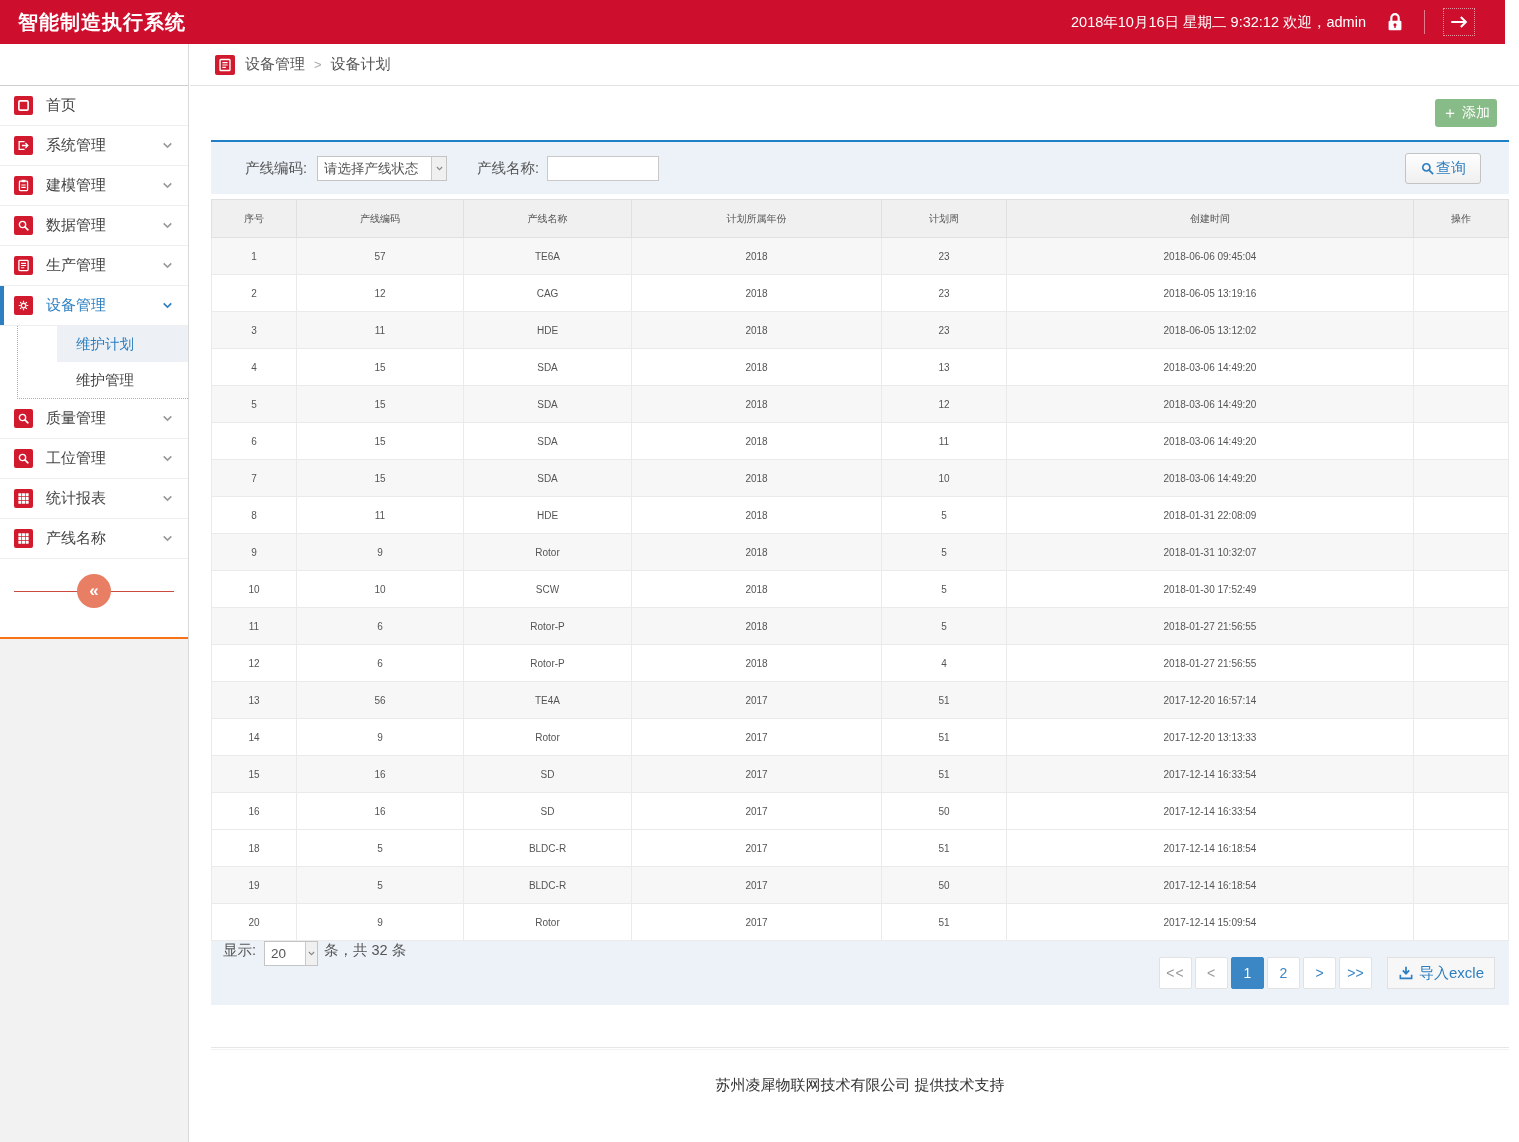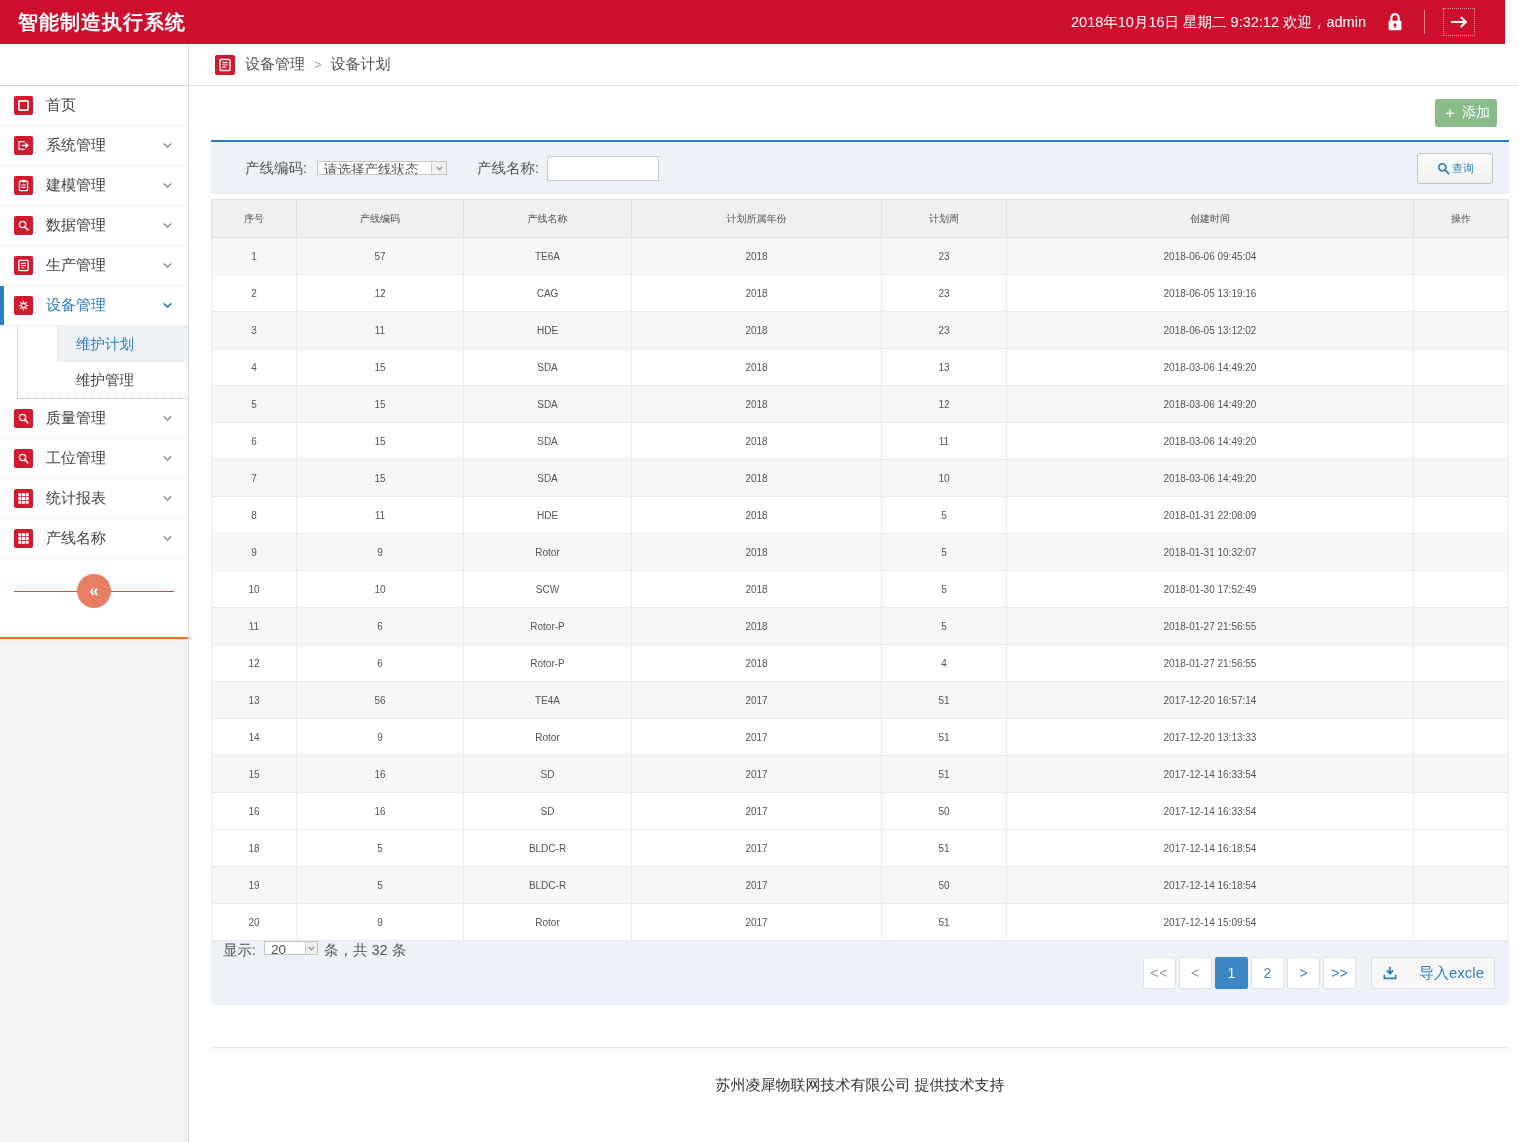--- a/index.html
+++ b/index.html
@@ -42,48 +42,48 @@
   .bc-icon .ic { width:14px; height:14px; }
   .bc-section { margin-left:10px; font-size:15px; color:#555; cursor:pointer; }
   .bc-sep { margin:0 9px; color:#aaa; font-size:13px; }
   .bc-page { font-size:15px; color:#555; }
 
   .content { padding:0 10px 0 21px; }
   .toolbar-row { height:54px; display:flex; align-items:center; justify-content:flex-end; }
   .add-btn { width:62px; height:28px; background:#87bb87; border:none; border-radius:3px; color:#fff; font-size:14px; display:flex; align-items:center; justify-content:center; gap:4px; margin-right:12px; cursor:pointer; font-family:inherit; }
   .add-plus { font-size:16px; line-height:1; }
 
-  .filter-bar { height:54px; background:#edf2f8; border-top:2px solid #2080c6; display:flex; align-items:center; padding:0 16px 0 34px; }
+  .filter-bar { height:54px; background:#edf2f8; border-top:2px solid #2080c6; display:flex; align-items:center; padding:0 28px 0 34px; }
   .fl-label { font-size:14.5px; color:#555; }
-  .select-wrap { display:flex; align-items:stretch; background:#fff; border:1px solid #c4c4c4; height:14px; }
+  .select-wrap { display:flex; align-items:stretch; background:#fff; border:1px solid #c4c4c4; height:25px; }
   .select-wrap select { appearance:none; -webkit-appearance:none; border:none; background:#fff; font-size:13.5px; color:#555; padding:0 6px; outline:none; font-family:inherit; width:100%; }
   .sel-arrow { width:17px; background:#f0f0f0; border-left:1px solid #c9c9c9; display:flex; align-items:center; justify-content:center; color:#888; }
   .sel-arrow .ic { width:9px; height:9px; }
   .w-linecode { width:130px; margin-left:10px; }
   .fl-label2 { margin-left:30px; }
   .fl-input { width:112px; height:25px; border:1px solid #c9c9c9; margin-left:8px; padding:0 5px; font-size:14px; outline:none; font-family:inherit; }
-  .search-btn { margin-left:auto; width:76px; height:31px; background:linear-gradient(#fefefe,#efefef); border:1px solid #c3c3c3; border-radius:3px; color:#2d7fc1; font-size:11px; display:flex; align-items:center; justify-content:center; gap:1px; cursor:pointer; font-family:inherit; }
+  .search-btn { margin-left:auto; width:76px; height:31px; background:linear-gradient(#fefefe,#efefef); border:1px solid #c3c3c3; border-radius:3px; color:#2d7fc1; font-size:15px; display:flex; align-items:center; justify-content:center; gap:1px; cursor:pointer; font-family:inherit; }
   .search-btn .ic { width:15px; height:15px; }
 
   table.data-table { width:100%; margin-top:5px; border-collapse:collapse; table-layout:fixed; font-size:10px; color:#555; }
   .data-table th { height:38px; background:#f0f0f0; font-weight:normal; color:#555; border:1px solid #e0e0e0; text-align:center; }
   .data-table td { height:37px; text-align:center; border:1px solid #eaeaea; }
   .data-table tr.odd td { background:#f7f7f7; }
   .data-table tr.even td { background:#fff; }
   .op-link { color:#2d7fc1; cursor:pointer; text-decoration:none; }
 
   .pager-bar { height:64px; background:#edf2f8; display:flex; padding:0 14px 0 12px; }
   .pg-label { font-size:14.5px; color:#555; }
   .w-pagesize { width:54px; margin:0 6px 0 8px; }
   .pg-total { font-size:14.5px; color:#555; }
   .pg-right { margin-left:auto; display:flex; align-items:center; gap:3px; }
   .pg-btn { min-width:33px; height:32px; background:#fff; border:1px solid #e2e2e2; border-radius:2px; font-size:14px; color:#3b86c4; cursor:pointer; font-family:inherit; }
   .pg-btn.muted { color:#999; letter-spacing:1px; }
   .pg-btn.active { background:#3b86c4; color:#fff; border-color:#3b86c4; }
-  .import-btn { margin-left:12px; height:32px; padding:0 10px; background:#f7f7f7; border:1px solid #e0e0e0; color:#2d7fc1; font-size:15px; display:flex; align-items:center; gap:21px; cursor:pointer; font-family:inherit; }
+  .import-btn { margin-left:12px; height:32px; padding:0 10px; background:#f7f7f7; border:1px solid #e0e0e0; color:#2d7fc1; font-size:15px; display:flex; align-items:center; gap:5px; cursor:pointer; font-family:inherit; }
   .import-btn .ic { width:16px; height:16px; color:#2b7fc4; }
 
   .footer-divider { margin-top:42px; height:3px; border-top:1px solid #e6e6e6; border-bottom:1px solid #f3f3f3; }
   .footer-text { text-align:center; padding-top:26px; color:#333; font-size:15px; }
 </style>
 </head>
 <body>
 
 <svg width="0" height="0" style="position:absolute">
   <defs>

